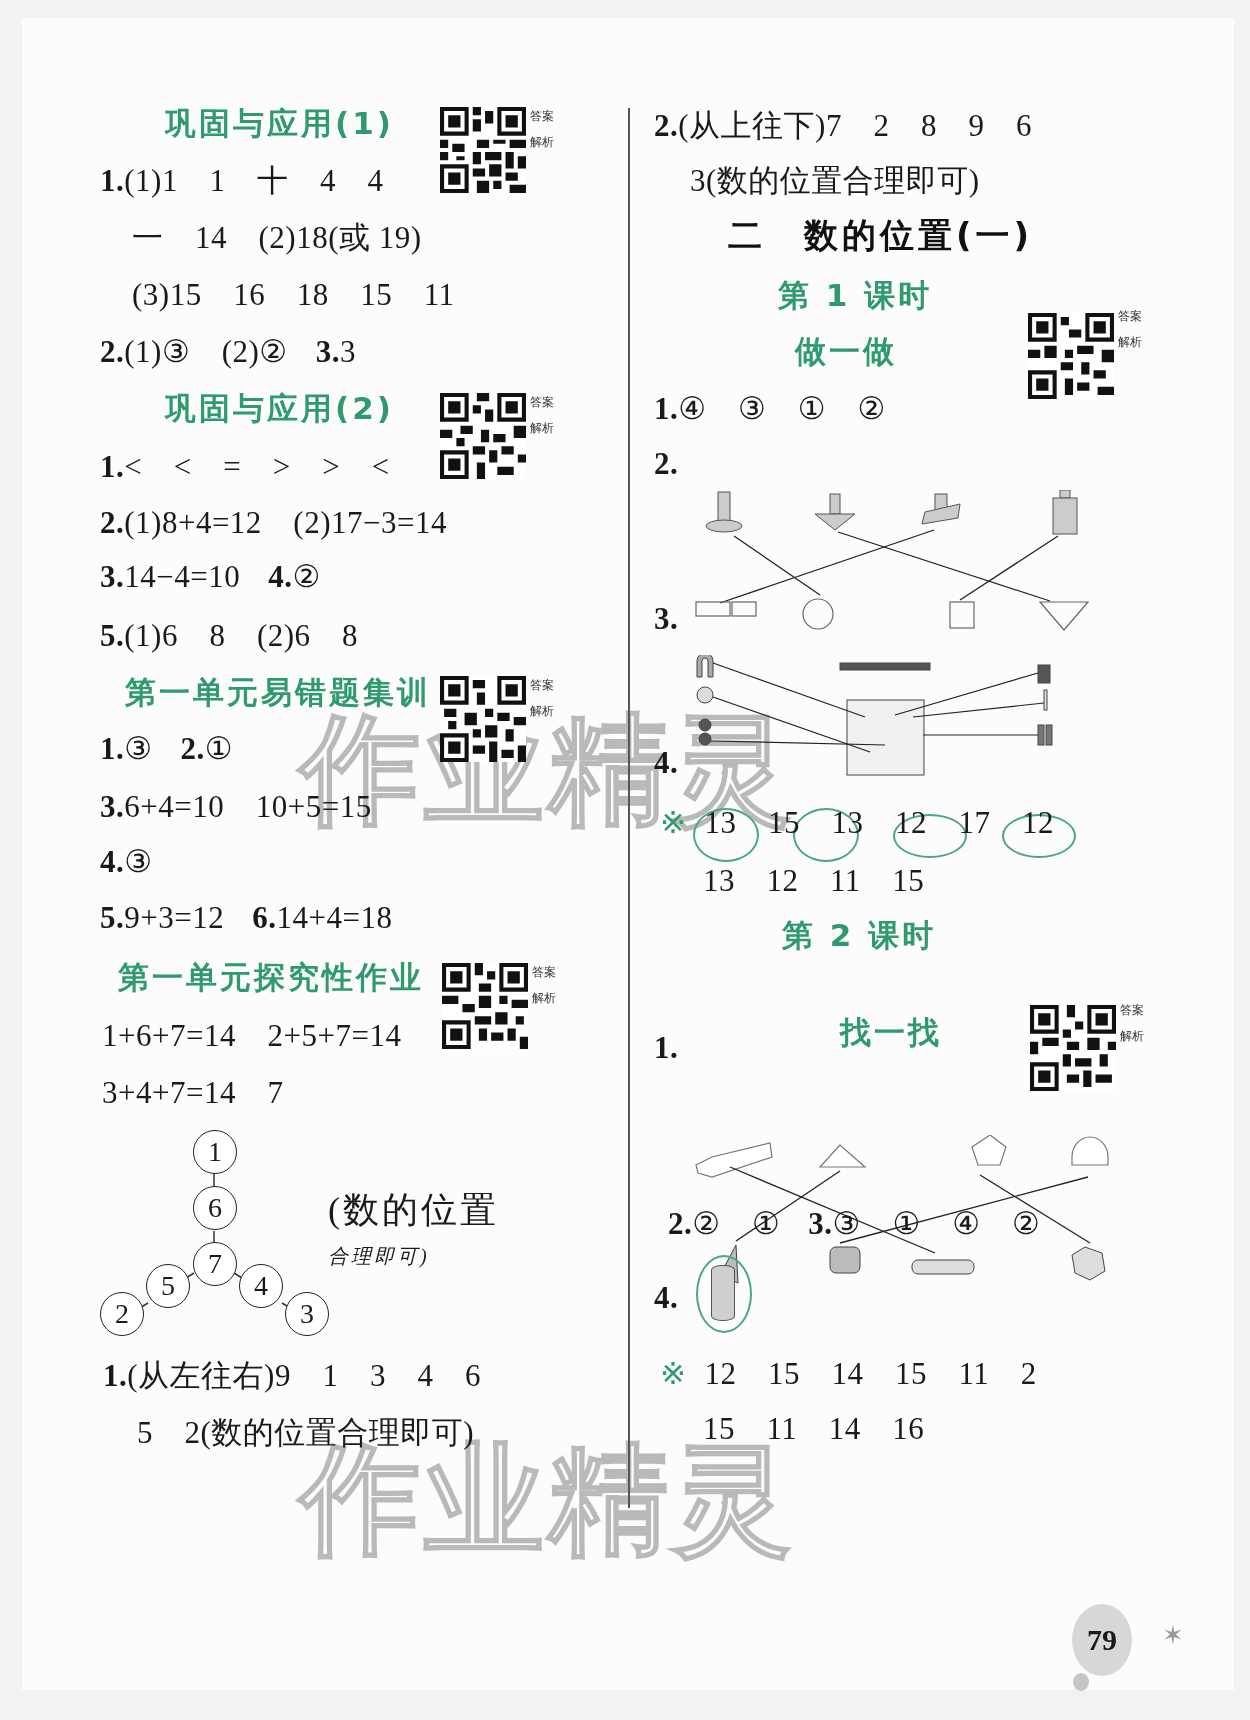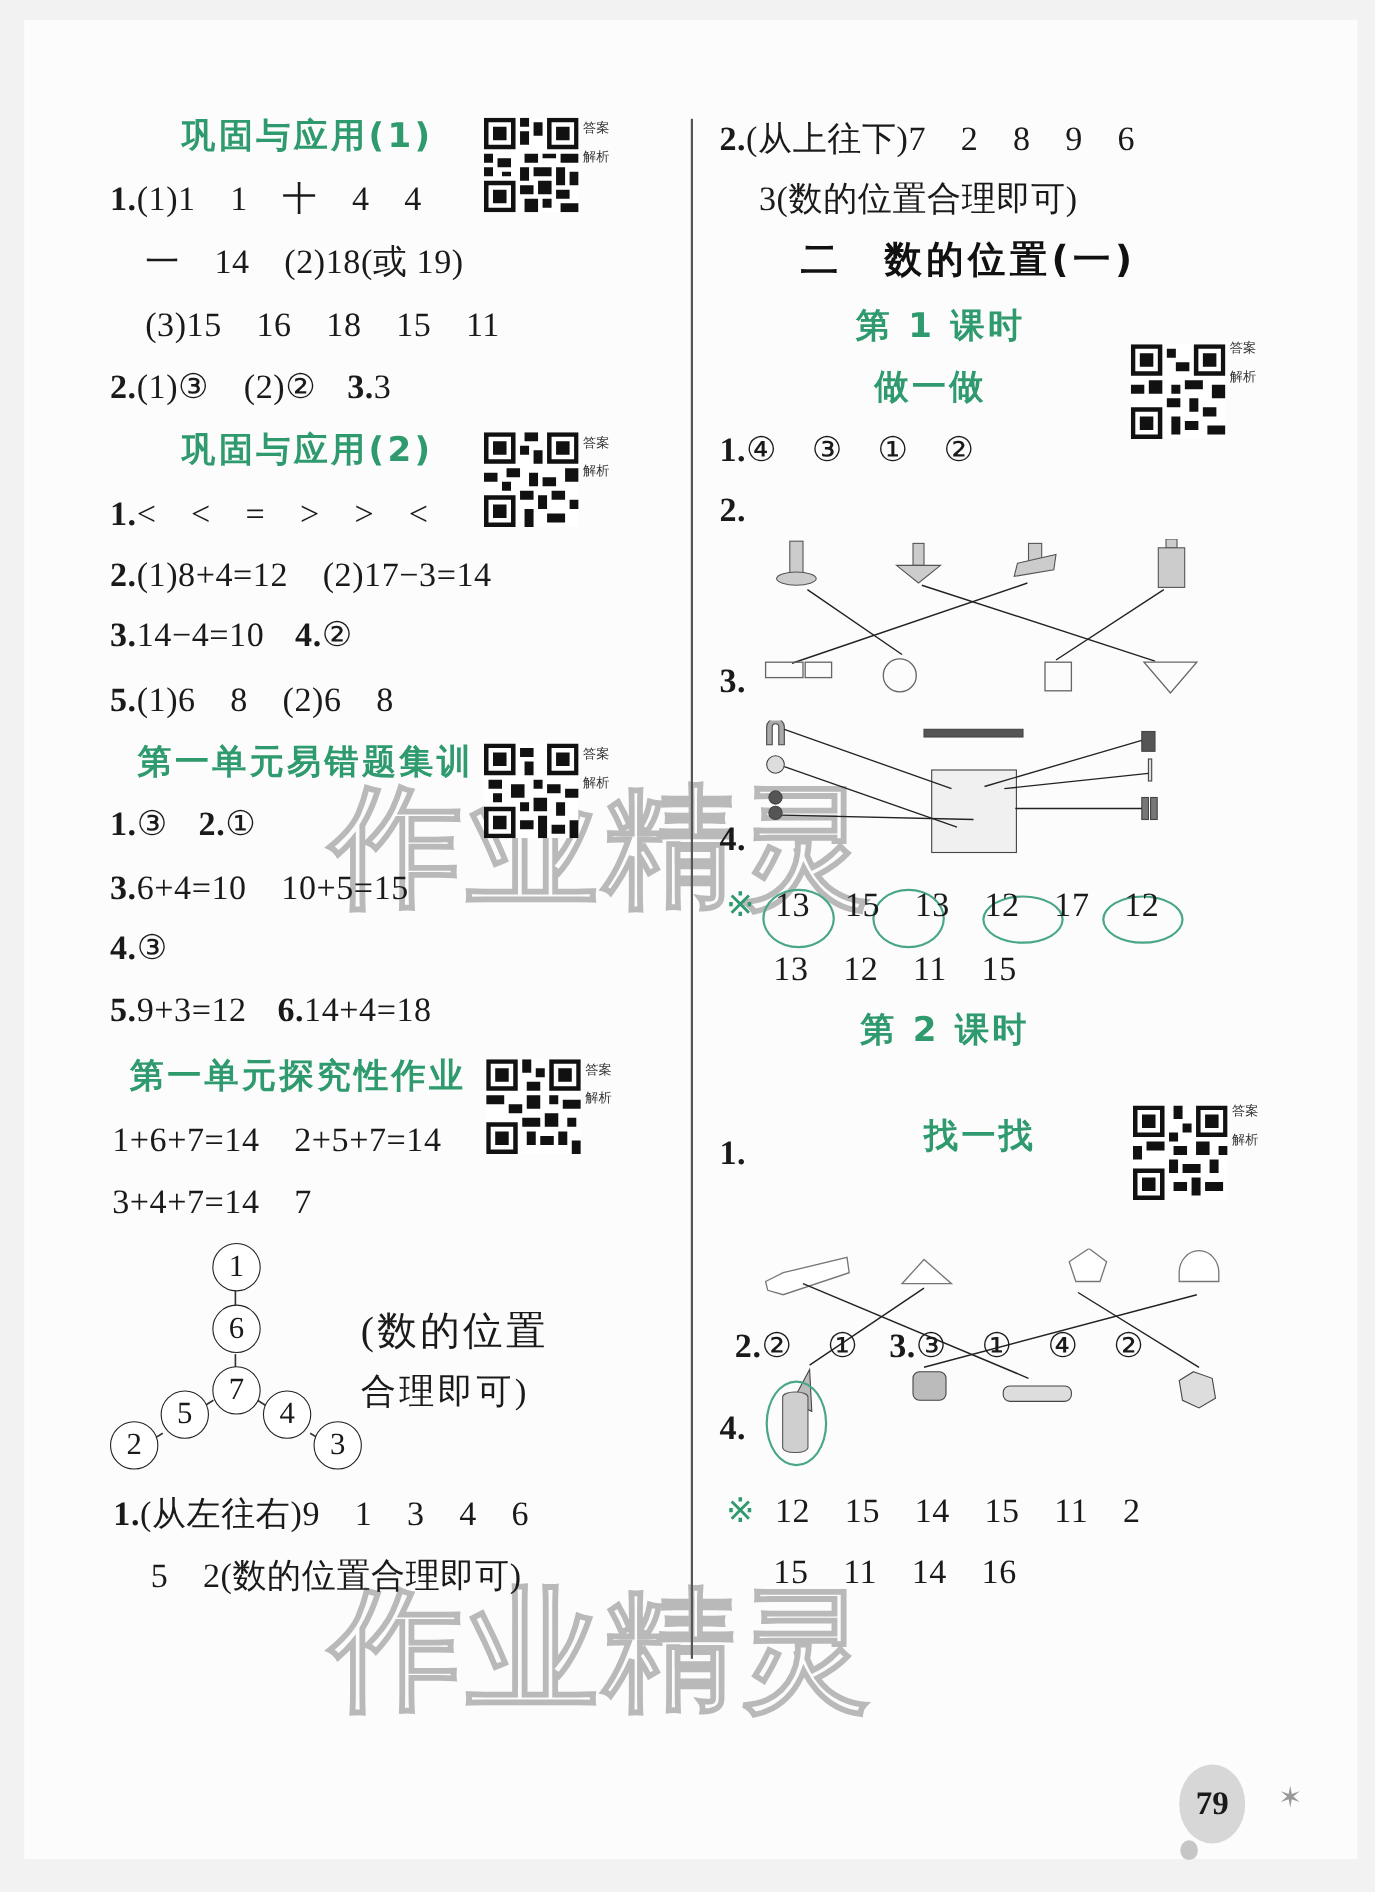--- a/index.html
+++ b/index.html
@@ -62,21 +62,21 @@
   <line x1="182" y1="178" x2="192" y2="184" stroke="#333" stroke-width="1.5"></line>
 </svg>
 <div class="circ" style="left:193px;top:1130px;">1</div>
 <div class="circ" style="left:193px;top:1186px;">6</div>
 <div class="circ" style="left:193px;top:1242px;">7</div>
 <div class="circ" style="left:146px;top:1264px;">5</div>
 <div class="circ" style="left:100px;top:1292px;">2</div>
 <div class="circ" style="left:239px;top:1264px;">4</div>
 <div class="circ" style="left:285px;top:1292px;">3</div>
 <div class="abs line" style="left:328px;top:1186px;font-size:36px;letter-spacing:3px;">(数的位置</div>
-<div class="abs line" style="left:328px;top:1243px;font-size:32px;letter-spacing:3px;">合理即可)</div>
+<div class="abs line" style="left:328px;top:1243px;font-size:20px;letter-spacing:3px;font-style:italic;">合理即可)</div>
 
 <div class="abs line" style="left:103px;top:1355px;"><span class="num">1.</span><span>(从左往右)9　1　3　4　6</span></div>
 <div class="abs line" style="left:137px;top:1412px;">5　2(数的位置合理即可)</div>
 
 <svg class="qr" style="left:440px;top:107px;" viewBox="0 0 21 21">
   <rect width="21" height="21" fill="#fff"></rect>
   <path d="M0 0h7v7H0zM1 1v5h5V1zM2 2h3v3H2zM14 0h7v7h-7zM15 1v5h5V1zM16 2h3v3h-3zM0 14h7v7H0zM1 15v5h5v-5zM2 16h3v3H2zM8 0h2v2H8zM11 1h2v3h-2zM8 3h2v3H8zM9 8h3v2H9zM0 8h2v2H0zM3 9h3v2H3zM13 8h3v1h-3zM17 8h4v2h-4zM8 11h2v3H8zM11 11h4v2h-4zM16 11h2v4h-2zM19 12h2v3h-2zM8 15h3v2H8zM12 14h3v3h-3zM9 18h3v3H9zM13 18h2v2h-2zM16 16h3v2h-3zM17 19h4v2h-4zM0 11h2v2H0zM4 12h2v1H4z" fill="#111"></path>
 </svg>
 <div class="qr-label" style="left:530px;top:103px;">答案解析</div>
 <svg class="qr" style="left:440px;top:393px;" viewBox="0 0 21 21">

